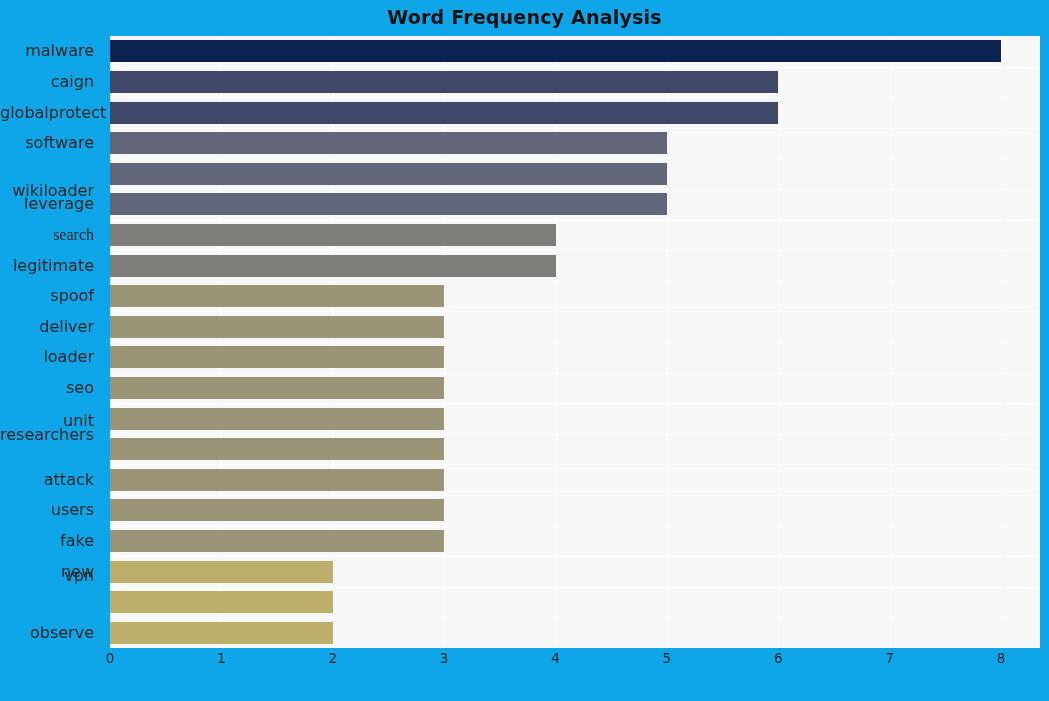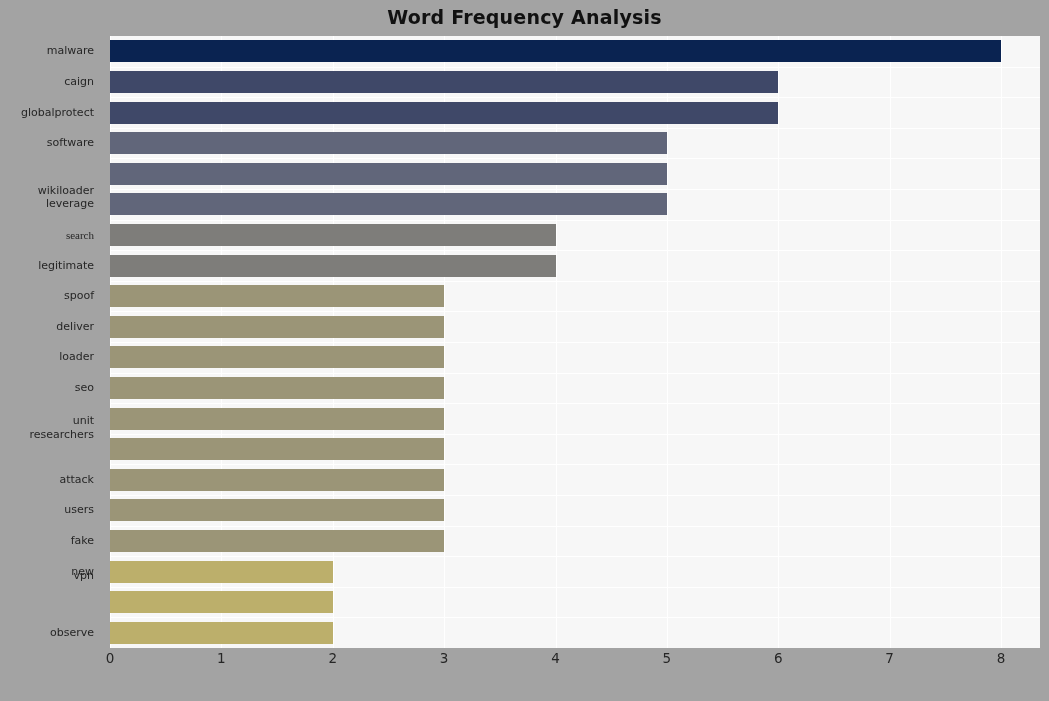--- a/index.html
+++ b/index.html
@@ -56,21 +56,21 @@
   }
   .bar {
     position: absolute;
     height: 22px;
   }
   
   .ylabel {
     position: absolute;
     right: 1049px;
     text-align: right;
-    font-size: 11px;
+    font-size: 16px;
     color: #262626;
     white-space: nowrap;
   }
   #ylabels {
     position: absolute;
     left: 0;
     top: 36px;
     width: 102px;
     height: 612px;
   }
@@ -103,21 +103,21 @@
     top: 674px;
     width: 930px;
     text-align: center;
     font-size: 13.5px;
     color: #111111;
   }
 </style>
 </head>
 <body>
 
-<div id="chart-root" style="background: #a3a3a3;">
+<div id="chart-root" style="background: #0ea5e9;">
 
   <div id="chart-title">Word Frequency Analysis</div>
 
   <div id="plot-area" style="background: rgb(247, 247, 247);">
       <div class="rowsep" style="top: 30.6px;"></div>
       <div class="rowsep" style="top: 61.2px;"></div>
       <div class="rowsep" style="top: 91.8px;"></div>
       <div class="rowsep" style="top: 122.4px;"></div>
       <div class="rowsep" style="top: 153px;"></div>
       <div class="rowsep" style="top: 183.6px;"></div>

